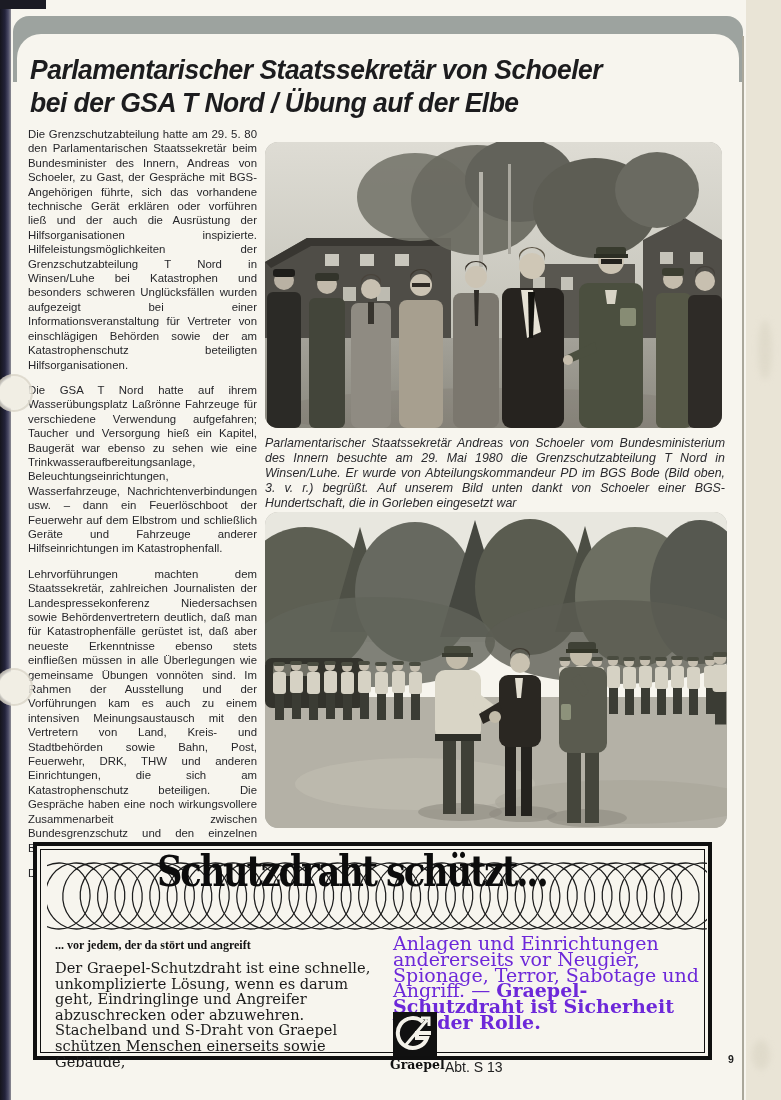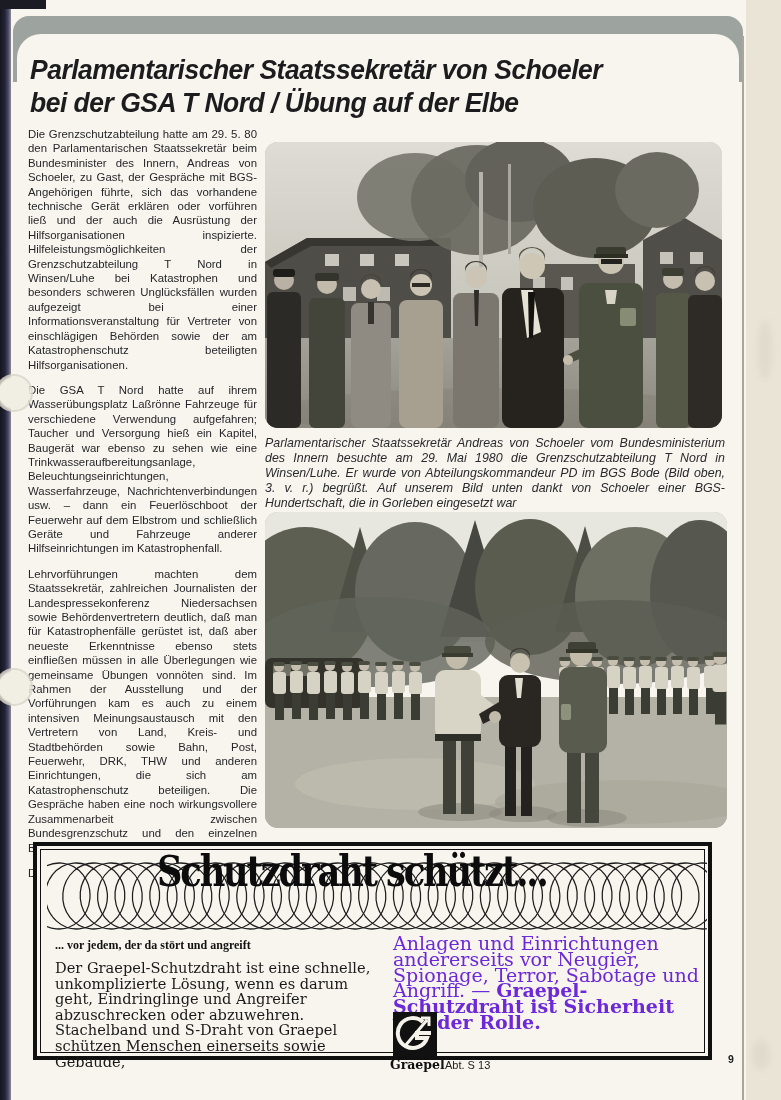--- a/index.html
+++ b/index.html
@@ -53,21 +53,21 @@
   .ad-left-head{position:absolute;left:14px;top:88px;width:330px;color:#111;
     font-family:Liberation Serif, serif;font-weight:bold;font-size:12px;}
   .ad-left-body{position:absolute;left:14px;top:110px;width:330px;color:#1a1a1a;
     font-family:"DejaVu Serif",serif;font-size:14.6px;line-height:15.6px;}
   .ad-right-body{position:absolute;left:352px;top:86px;width:322px;color:#6d28d9;
     font-family:"DejaVu Serif",serif;font-size:19px;line-height:15.8px;}
   .ad-right-body b{font-weight:bold;}
   .logo-box{position:absolute;left:352px;top:162px;width:44px;height:44px;background:#111;}
   .logo-word{position:absolute;left:349px;top:207px;width:52px;color:#111;text-align:center;
     font-family:"DejaVu Serif",serif;font-weight:bold;font-size:12.5px;}
-  .dept{position:absolute;left:404px;top:209px;color:#222;font-size:11px;font-family:"Liberation Sans",sans-serif;}
+  .dept{position:absolute;left:404px;top:209px;color:#222;font-size:14px;font-family:"Liberation Sans",sans-serif;}
   .company{position:absolute;left:404px;top:160px;width:272px;color:#161616;font-family:"DejaVu Serif",serif;}
   .company .tagline{font-weight:bold;font-size:14.6px;line-height:16px;}
   .company .line{font-size:12.8px;line-height:14.5px;}
 
   .page-number{position:absolute;left:728px;top:1053px;color:#222;font-weight:bold;font-size:10.5px;}
 </style>
 </head>
 <body>
 
 <div id="page">

